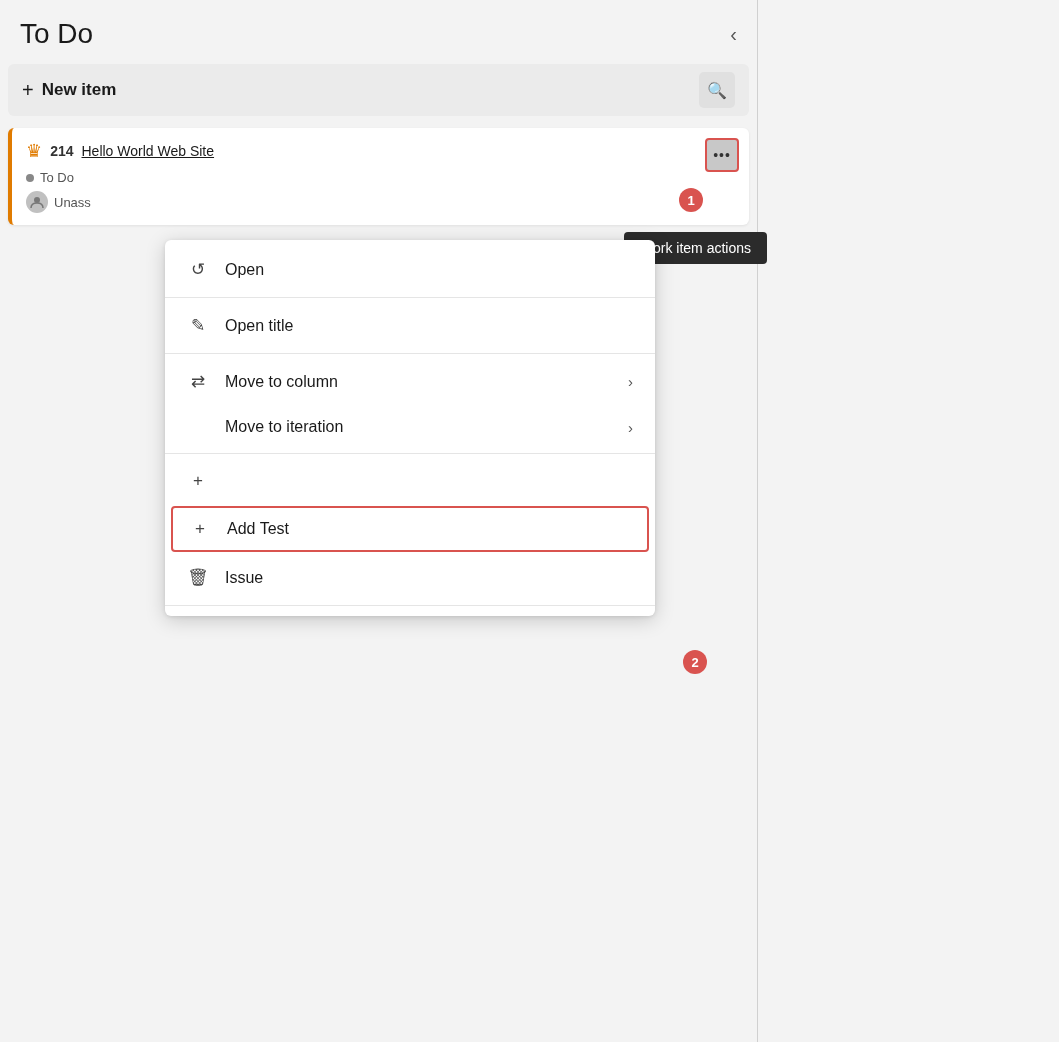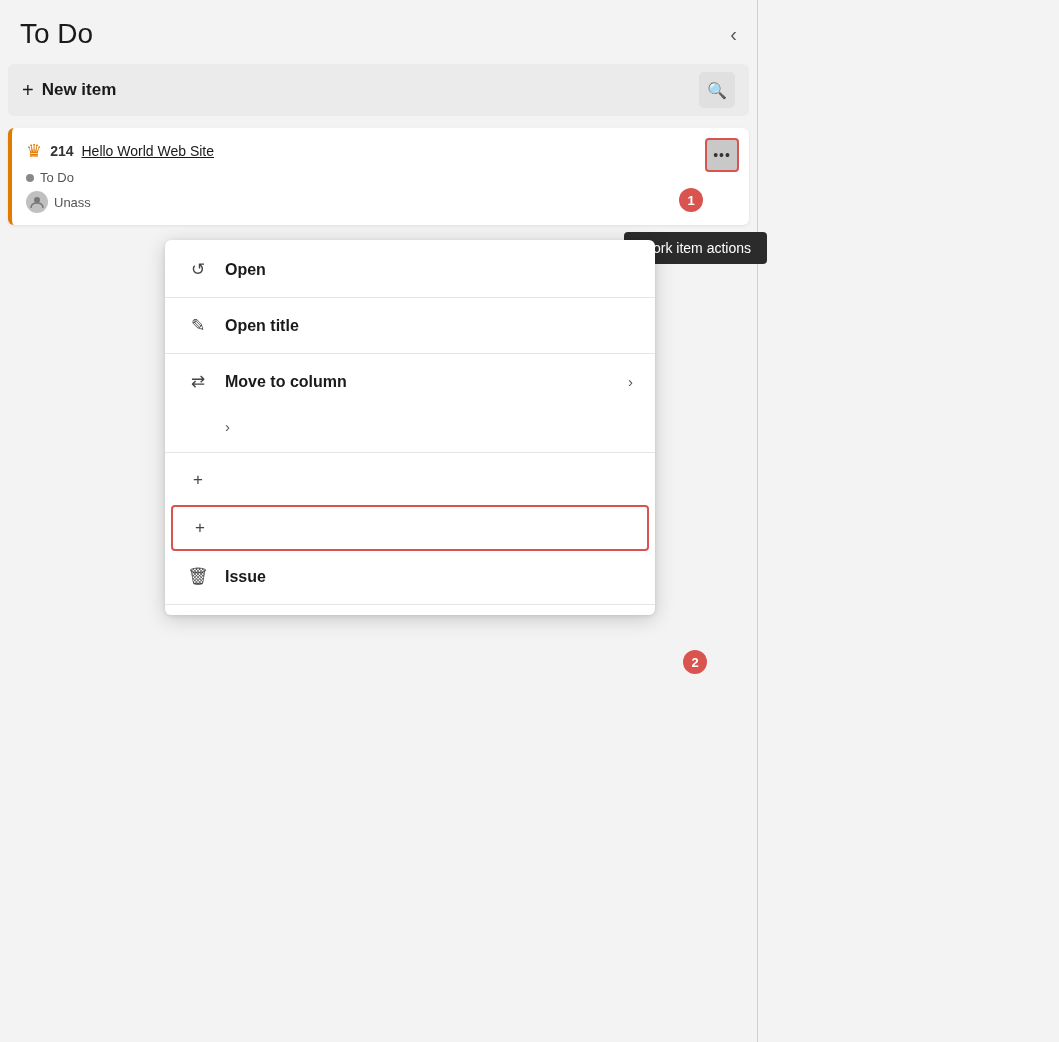--- a/index.html
+++ b/index.html
@@ -267,21 +267,20 @@
     .menu-icon {
       font-size: 17px;
       color: #444;
       width: 22px;
       text-align: center;
       flex-shrink: 0;
     }
 
     .menu-item-label {
       flex: 1;
-      font-weight: bold;
     }
 
     .menu-item-arrow {
       font-size: 15px;
       color: #555;
     }
 
     
     .column-doing {
       flex: 1;
@@ -365,31 +364,33 @@
       <div class="menu-divider"></div>
 
       <div class="menu-item">
         <span class="menu-icon">⇄</span>
         <span class="menu-item-label">Move to column</span>
         <span class="menu-item-arrow">›</span>
       </div>
 
       <div class="menu-item">
         <span class="menu-icon"></span>
+        <span class="menu-item-label">Move to iteration</span>
         <span class="menu-item-arrow">›</span>
       </div>
 
       <div class="menu-divider"></div>
 
       <div class="menu-item">
         <span class="menu-icon">+</span>
       </div>
 
       <div class="menu-item highlighted">
         <span class="menu-icon">+</span>
+        <span class="menu-item-label">Add Test</span>
       </div>
 
       <div class="menu-item">
         <span class="menu-icon">🗑</span>
         <span class="menu-item-label">Issue</span>
       </div>
 
       <div class="menu-divider"></div>
 
 

